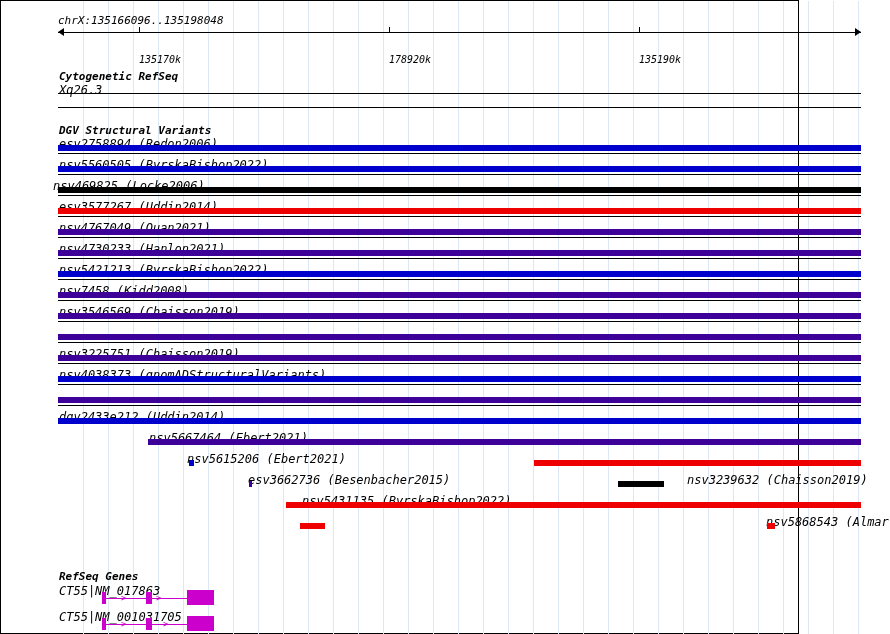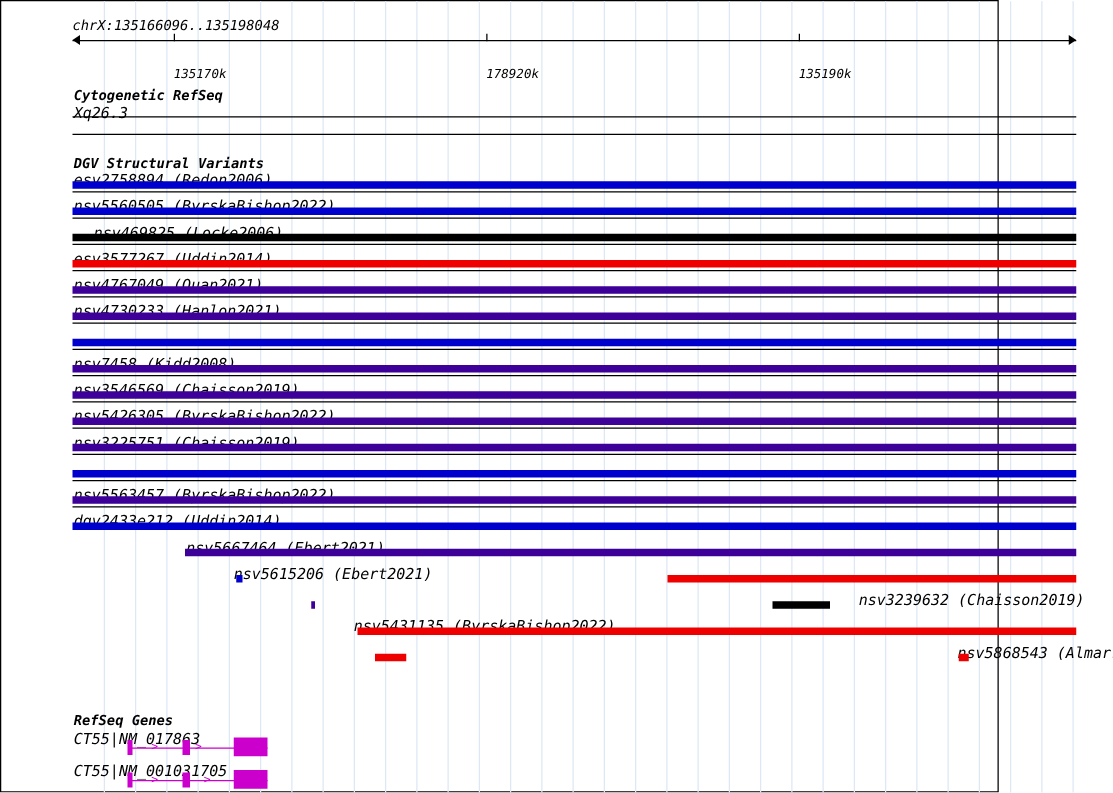--- a/index.html
+++ b/index.html
@@ -96,79 +96,80 @@
     <div class="section-title" style="left:58px;top:123px">DGV Structural Variants</div>
 
     <div class="item-label" style="left:58px;top:136px">esv2758894 (Redon2006)</div>
     <div class="bar" style="left:57px;top:144px;width:803px;background:#0000cc"></div>
     <div class="hline" style="left:57px;top:152px;width:803px"></div>
 
     <div class="item-label" style="left:58px;top:157px">nsv5560505 (ByrskaBishop2022)</div>
     <div class="bar" style="left:57px;top:165px;width:803px;background:#0000cc"></div>
     <div class="hline" style="left:57px;top:173px;width:803px"></div>
 
-    <div class="item-label" style="left:74px;top:178px">nsv469825 (Locke2006)</div>
+    <div class="item-label" style="left:52px;top:178px">nsv469825 (Locke2006)</div>
     <div class="bar" style="left:57px;top:186px;width:803px;background:#000000"></div>
     <div class="hline" style="left:57px;top:194px;width:803px"></div>
 
     <div class="item-label" style="left:58px;top:199px">esv3577267 (Uddin2014)</div>
     <div class="bar" style="left:57px;top:207px;width:803px;background:#ee0000"></div>
     <div class="hline" style="left:57px;top:215px;width:803px"></div>
 
     <div class="item-label" style="left:58px;top:220px">nsv4767049 (Quan2021)</div>
     <div class="bar" style="left:57px;top:228px;width:803px;background:#3d0099"></div>
     <div class="hline" style="left:57px;top:236px;width:803px"></div>
 
     <div class="item-label" style="left:58px;top:241px">nsv4730233 (Hanlon2021)</div>
     <div class="bar" style="left:57px;top:249px;width:803px;background:#3d0099"></div>
     <div class="hline" style="left:57px;top:257px;width:803px"></div>
 
+    <div class="item-label" style="left:58px;top:262px">nsv5421213 (ByrskaBishop2022)</div>
     <div class="bar" style="left:57px;top:270px;width:803px;background:#0000cc"></div>
     <div class="hline" style="left:57px;top:278px;width:803px"></div>
 
     <div class="item-label" style="left:58px;top:283px">nsv7458 (Kidd2008)</div>
     <div class="bar" style="left:57px;top:291px;width:803px;background:#3d0099"></div>
     <div class="hline" style="left:57px;top:299px;width:803px"></div>
 
     <div class="item-label" style="left:58px;top:304px">nsv3546569 (Chaisson2019)</div>
     <div class="bar" style="left:57px;top:312px;width:803px;background:#3d0099"></div>
     <div class="hline" style="left:57px;top:320px;width:803px"></div>
 
-    <div class="item-label" style="left:58px;top:325px">nsv5426305 (ByrskaBishop2022)</div>
     <div class="bar" style="left:57px;top:333px;width:803px;background:#3d0099"></div>
     <div class="hline" style="left:57px;top:341px;width:803px"></div>
 
     <div class="item-label" style="left:58px;top:346px">nsv3225751 (Chaisson2019)</div>
     <div class="bar" style="left:57px;top:354px;width:803px;background:#3d0099"></div>
     <div class="hline" style="left:57px;top:362px;width:803px"></div>
 
+    <div class="item-label" style="left:58px;top:367px">nsv4038373 (gnomADStructuralVariants)</div>
     <div class="bar" style="left:57px;top:375px;width:803px;background:#0000cc"></div>
     <div class="hline" style="left:57px;top:383px;width:803px"></div>
 
-    <div class="item-label" style="left:58px;top:388px">nsv5563457 (ByrskaBishop2022)</div>
     <div class="bar" style="left:57px;top:396px;width:803px;background:#3d0099"></div>
     <div class="hline" style="left:57px;top:404px;width:803px"></div>
 
     <div class="item-label" style="left:58px;top:409px">dgv2433e212 (Uddin2014)</div>
     <div class="bar" style="left:57px;top:417px;width:803px;background:#0000cc"></div>
 
     <div class="item-label" style="left:148px;top:430px">nsv5667464 (Ebert2021)</div>
     <div class="bar" style="left:147px;top:438px;width:713px;background:#3d0099"></div>
 
     <div class="item-label" style="left:186px;top:451px">nsv5615206 (Ebert2021)</div>
     <div class="bar" style="left:188px;top:459px;width:5px;background:#0000cc"></div>
 
     <div class="bar" style="left:533px;top:459px;width:327px;background:#ee0000"></div>
 
+    <div class="item-label" style="left:247px;top:472px">esv3662736 (Besenbacher2015)</div>
     <div class="bar" style="left:248px;top:480px;width:3px;background:#3d0099"></div>
 
     <div class="item-label" style="left:686px;top:472px">nsv3239632 (Chaisson2019)</div>
     <div class="bar" style="left:617px;top:480px;width:46px;background:#000000"></div>
 
-    <div class="item-label" style="left:282px;top:493px">nsv5431135 (ByrskaBishop2022)</div>
+    <div class="item-label" style="left:301px;top:493px">nsv5431135 (ByrskaBishop2022)</div>
     <div class="bar" style="left:285px;top:501px;width:575px;background:#ee0000"></div>
 
     <div class="bar" style="left:299px;top:522px;width:25px;background:#ee0000"></div>
 
     <div class="item-label" style="left:765px;top:514px">nsv5868543 (Almarri2</div>
     <div class="bar" style="left:766px;top:522px;width:8px;background:#ee0000"></div>
 
     <div class="section-title" style="left:58px;top:569px">RefSeq Genes</div>
 
     <div class="item-label" style="left:58px;top:583px">CT55|NM_017863</div>

